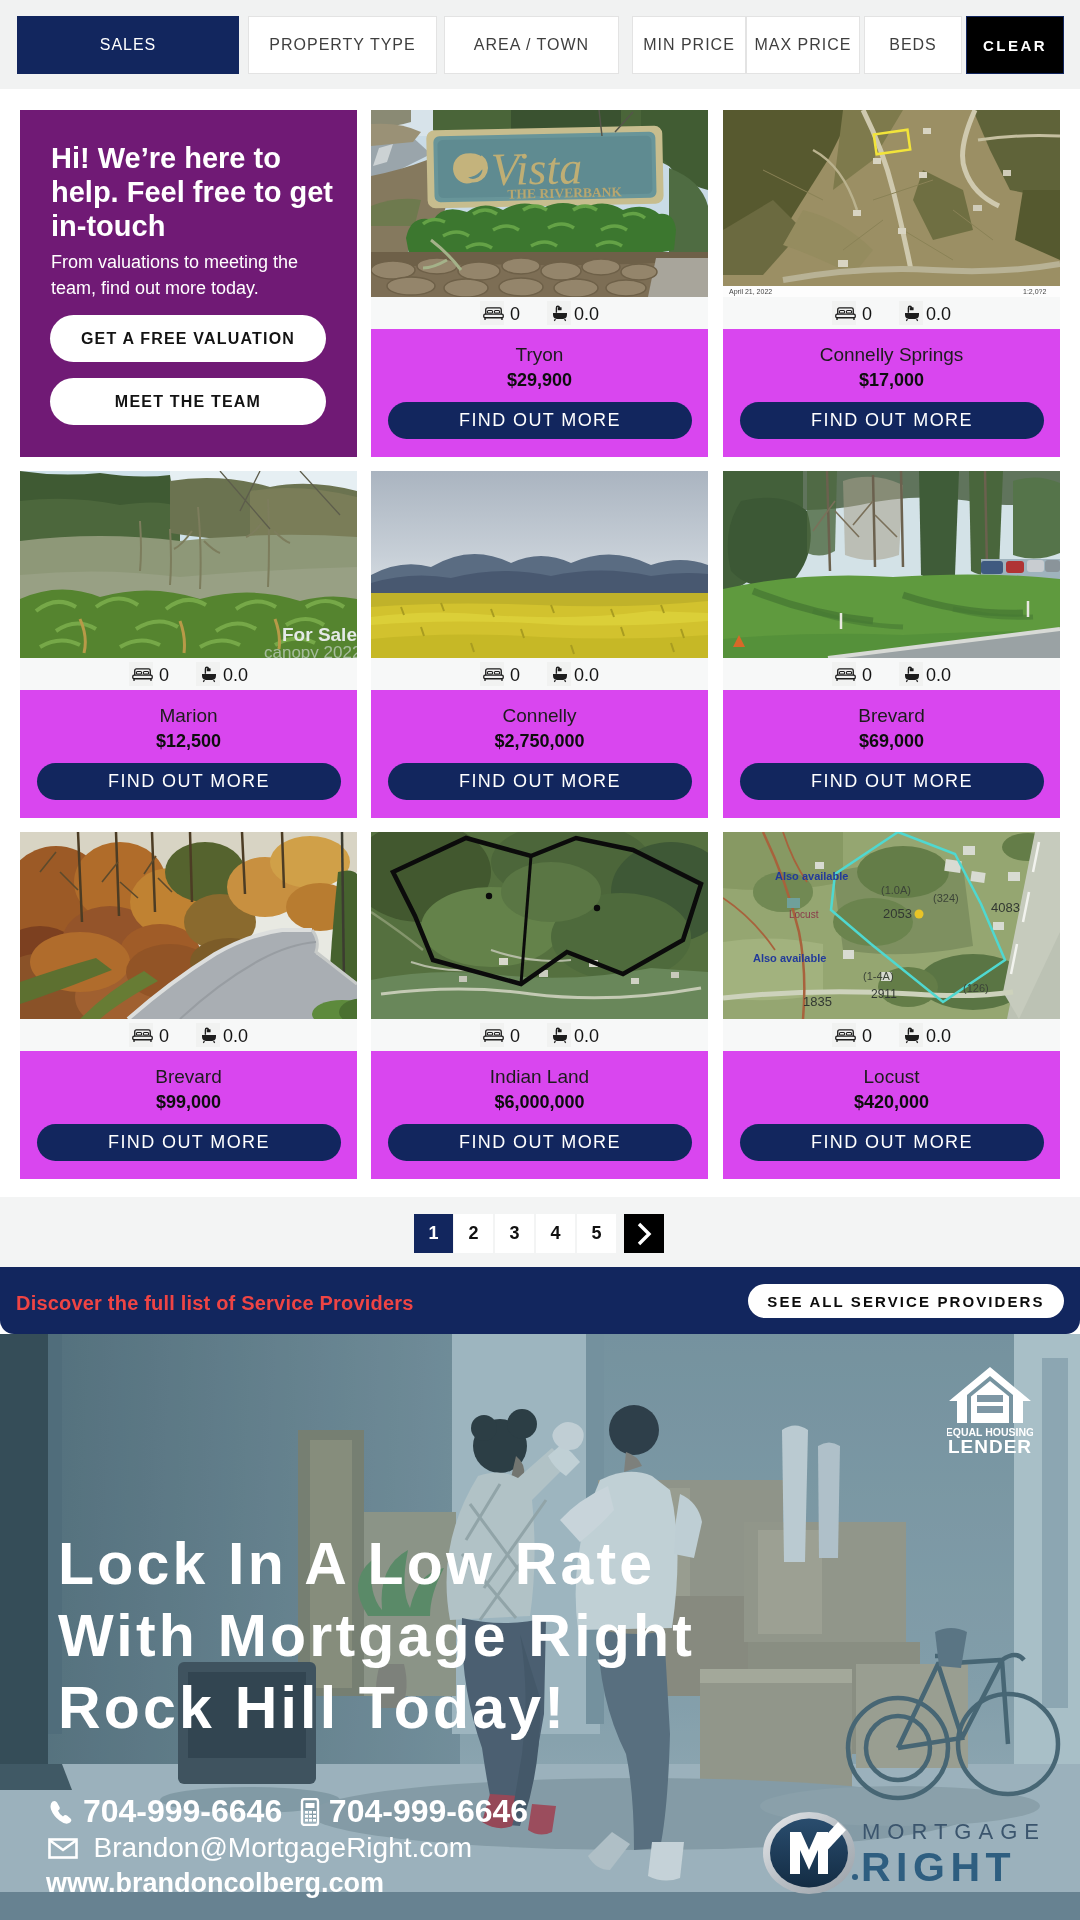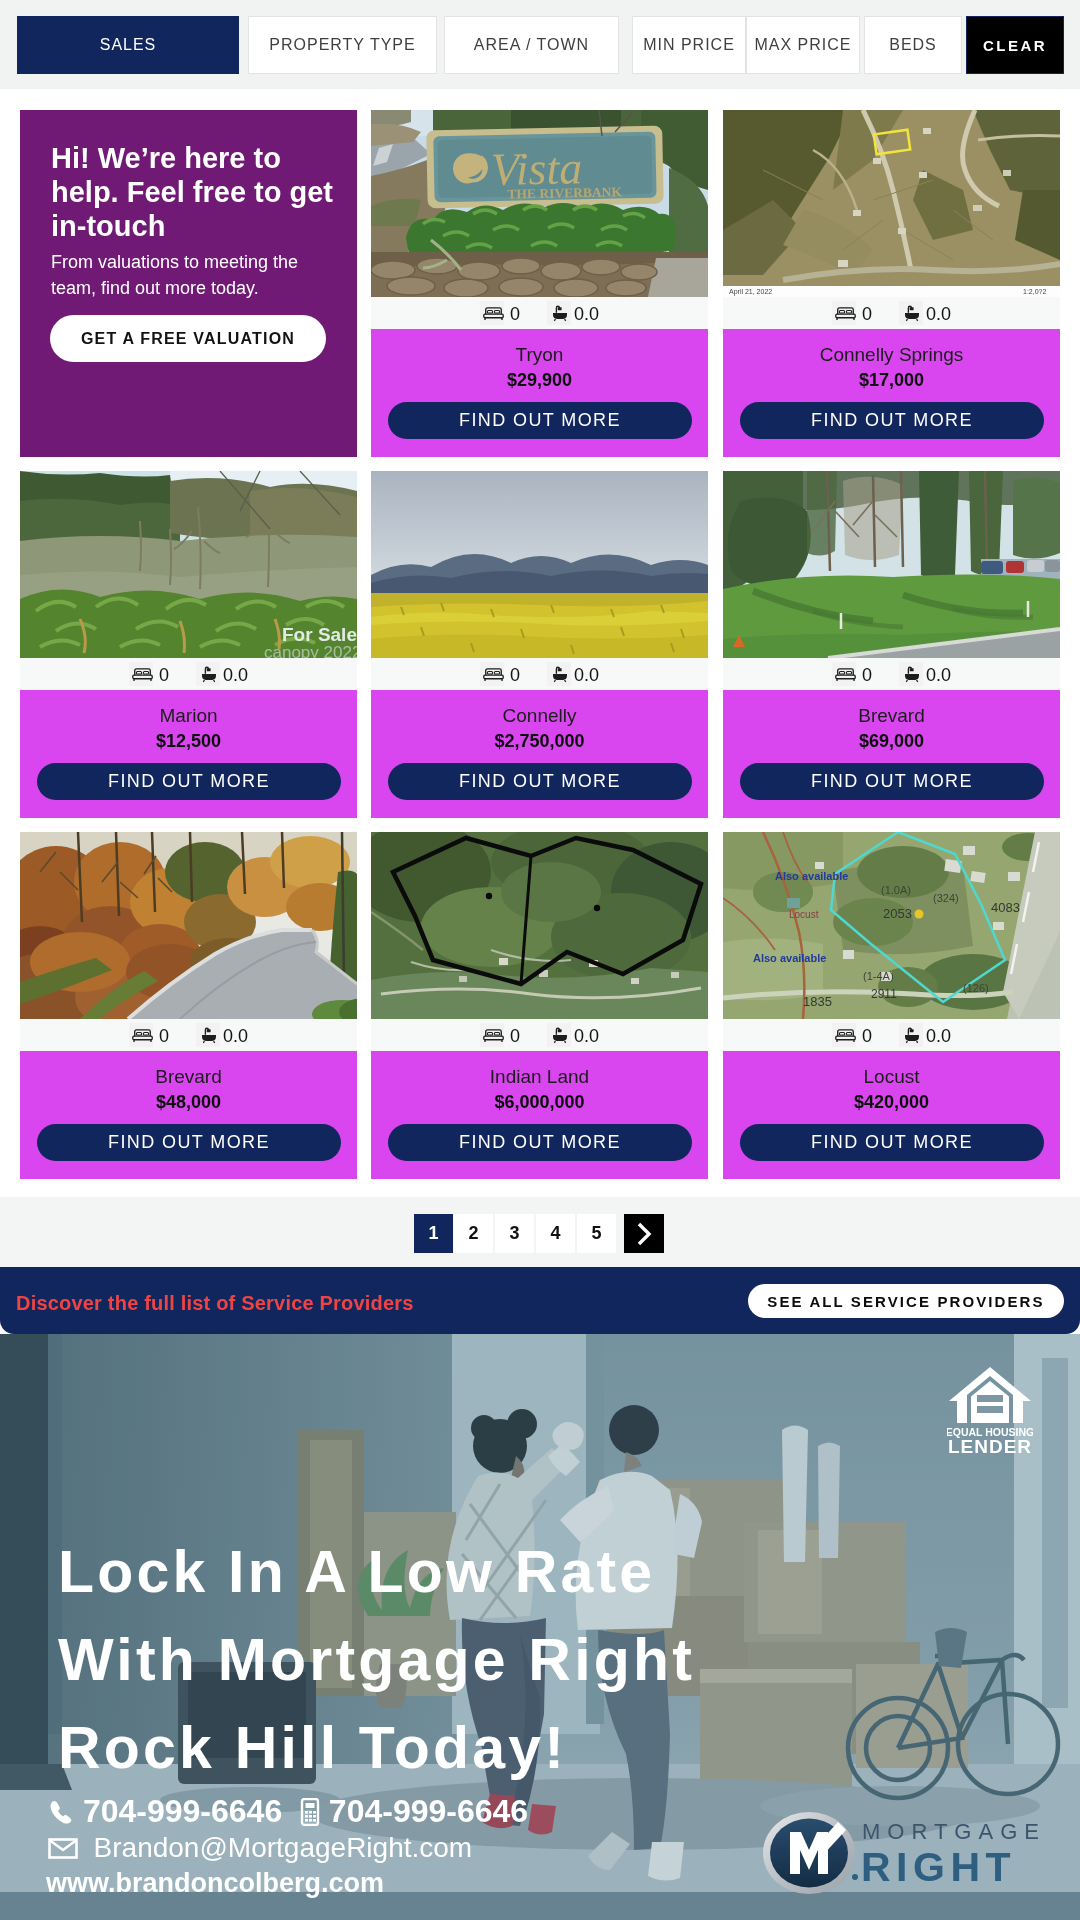--- a/index.html
+++ b/index.html
@@ -36,20 +36,21 @@
 <div class="fbtn" style="left:966px;width:98px;background:#000000;border-color:#12265e;color:#fff;font-weight:bold;font-size:15px;letter-spacing:2.5px">CLEAR</div>
 
 <div class="abs" style="left:20px;top:110px;width:337px;height:347px;background:#701a75">
 
   <div class="abs" style="left:31px;top:31px;width:300px;font-size:29px;line-height:34px;font-weight:bold;color:#fff">Hi! We’re here to help. Feel free to get in‑touch</div>
 
   <div class="abs" style="left:31px;top:139px;width:270px;font-size:18px;line-height:26px;color:#fff">From valuations to meeting the team, find out more today.</div>
 
   <div class="abs" style="left:30px;top:205px;width:276px;height:47px;background:#fff;border-radius:24px;display:flex;align-items:center;justify-content:center;font-size:16px;font-weight:bold;letter-spacing:1.2px;color:#131313">GET A FREE VALUATION</div>
 
+  <div class="abs" style="left:30px;top:268px;width:276px;height:47px;background:#fff;border-radius:24px;display:flex;align-items:center;justify-content:center;font-size:16px;font-weight:bold;letter-spacing:1.2px;color:#131313">MEET THE TEAM</div>
 </div>
 
 <div class="card" style="left:371px;top:110px">
 
   <div class="cimg" id="img-tryon"><svg width="337" height="187" viewBox="0 0 337 187">
 <rect width="337" height="187" fill="#c9dbe6"></rect>
 <rect x="0" y="0" width="70" height="26" fill="#d7e3ea"></rect>
 <path d="M62 0 H337 V58 Q310 64 290 52 Q250 64 210 48 Q170 60 130 44 Q100 52 78 38 L62 20 Z" fill="#4a6539"></path>
 <path d="M140 0 H250 V34 Q200 16 140 28 Z" fill="#3a5230"></path>
 <path d="M270 0 H337 V80 Q312 74 298 56 Q282 40 270 16 Z" fill="#415c33"></path>
@@ -379,21 +380,21 @@
         <rect x="6.8" y="2.6" width="4.6" height="3.6" rx="0.6" fill="#1d1d1d"></rect>
         <path d="M1.2 9.4 h16.6 v2.2 q0 4.8-4.6 4.8 h-7.4 q-4.6 0-4.6-4.8 z" fill="#1d1d1d"></path>
         <path d="M4 16.6 l-1.2 2.2 M15 16.6 l1.2 2.2" stroke="#1d1d1d" stroke-width="1.5"></path>
       </svg>
       <span class="num" style="left:139px">0</span>
       <span class="num" style="left:203px">0.0</span>
     </div>
 
   <div class="cinfo">
     <div class="cname">Brevard</div>
-    <div class="cprice">$48,000</div>
+    <div class="cprice">$99,000</div>
     <div class="cbtn">FIND OUT MORE</div>
   </div>
 </div>
 
 <div class="card" style="left:371px;top:832px">
 
   <div class="cimg" id="img-indian"><svg width="337" height="187" viewBox="0 0 337 187">
 <rect width="337" height="187" fill="#55703f"></rect>
 <ellipse cx="50" cy="40" rx="70" ry="50" fill="#42582f"></ellipse>
 <ellipse cx="200" cy="30" rx="80" ry="40" fill="#4c663a"></ellipse>
@@ -613,21 +614,21 @@
 <g stroke="#44606e" stroke-width="4.5" fill="none">
 <circle cx="898" cy="414" r="50"></circle>
 <circle cx="898" cy="414" r="32"></circle>
 <circle cx="1008" cy="410" r="50"></circle>
 <path d="M898 414 L938 330 L1002 326 L1008 410 M898 414 L962 404 L938 330 M962 404 L1002 326 M935 322 h18 M1002 326 q14-10 22 0"></path>
 </g>
 <path d="M935 298 q16-8 32 0 l-6 36 -22-2 z" fill="#5d7482"></path>
 <rect x="0" y="0" width="1080" height="586" fill="#54798e" opacity="0.22"></rect>
 </svg></div>
 
-<div class="abs" style="left:58px;top:1528px;width:740px;font-size:59px;line-height:88px;font-weight:bold;color:#fff;letter-spacing:3.2px">Lock In A Low Rate<br>With Mortgage Right<br>Rock Hill Today!</div>
+<div class="abs" style="left:58px;top:1528px;width:740px;font-size:59px;line-height:72px;font-weight:bold;color:#fff;letter-spacing:3.2px">Lock In A Low Rate<br>With Mortgage Right<br>Rock Hill Today!</div>
 
 <div class="abs" style="left:48px;top:1793px;font-size:32px;font-weight:bold;color:#fff;white-space:nowrap"><svg width="26" height="26" viewBox="0 0 26 26" style="vertical-align:-3px">
       <path d="M4.5 2.5 Q7.5 1 9 3.5 L11.5 8 Q12.5 10 10 11.8 Q11.5 15.5 15 17.5 Q17 15.2 19 16.5 L22.5 19.5 Q24.5 21.5 22 23.5 Q18 26.5 11.5 21.5 Q5.5 17 3 10.5 Q1.5 5 4.5 2.5 Z" fill="#fff"></path>
     </svg> 704-999-6646&nbsp; <svg width="20" height="28" viewBox="0 0 20 28" style="vertical-align:-4px">
       <rect x="2" y="1" width="16" height="26" rx="2.5" fill="none" stroke="#fff" stroke-width="2.4"></rect>
       <rect x="5.5" y="5" width="9" height="5" fill="#fff"></rect>
       <g fill="#fff">
         <rect x="5" y="13" width="3" height="2.6"></rect>
         <rect x="9" y="13" width="3" height="2.6"></rect>
         <rect x="13" y="13" width="3" height="2.6"></rect>

